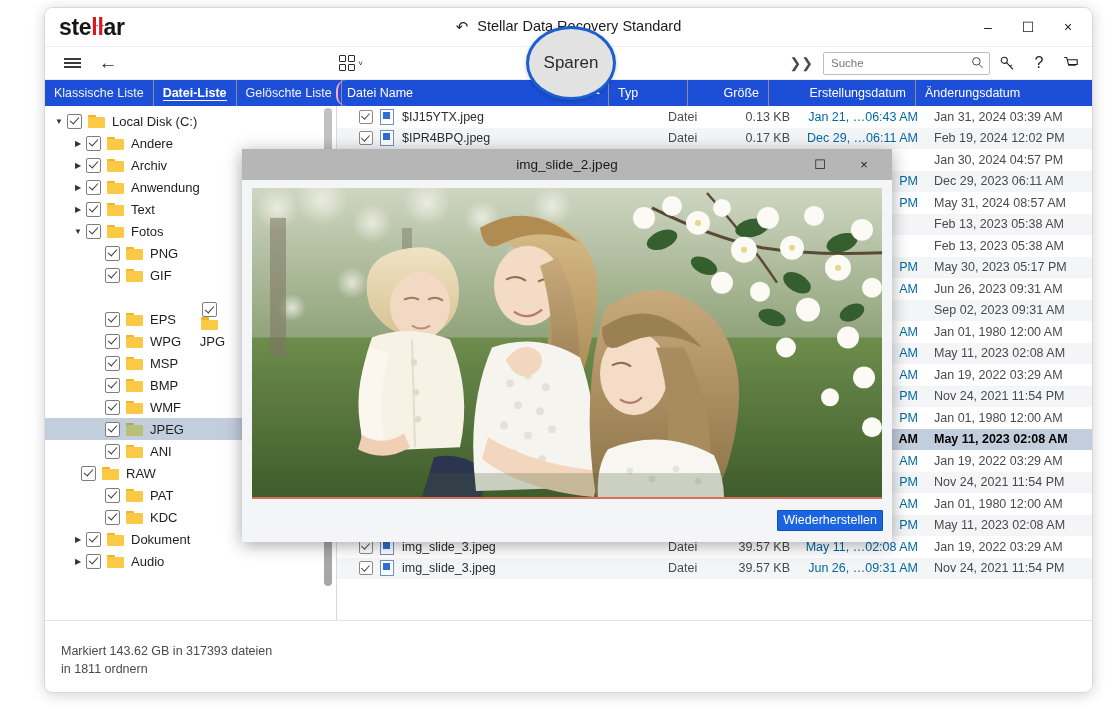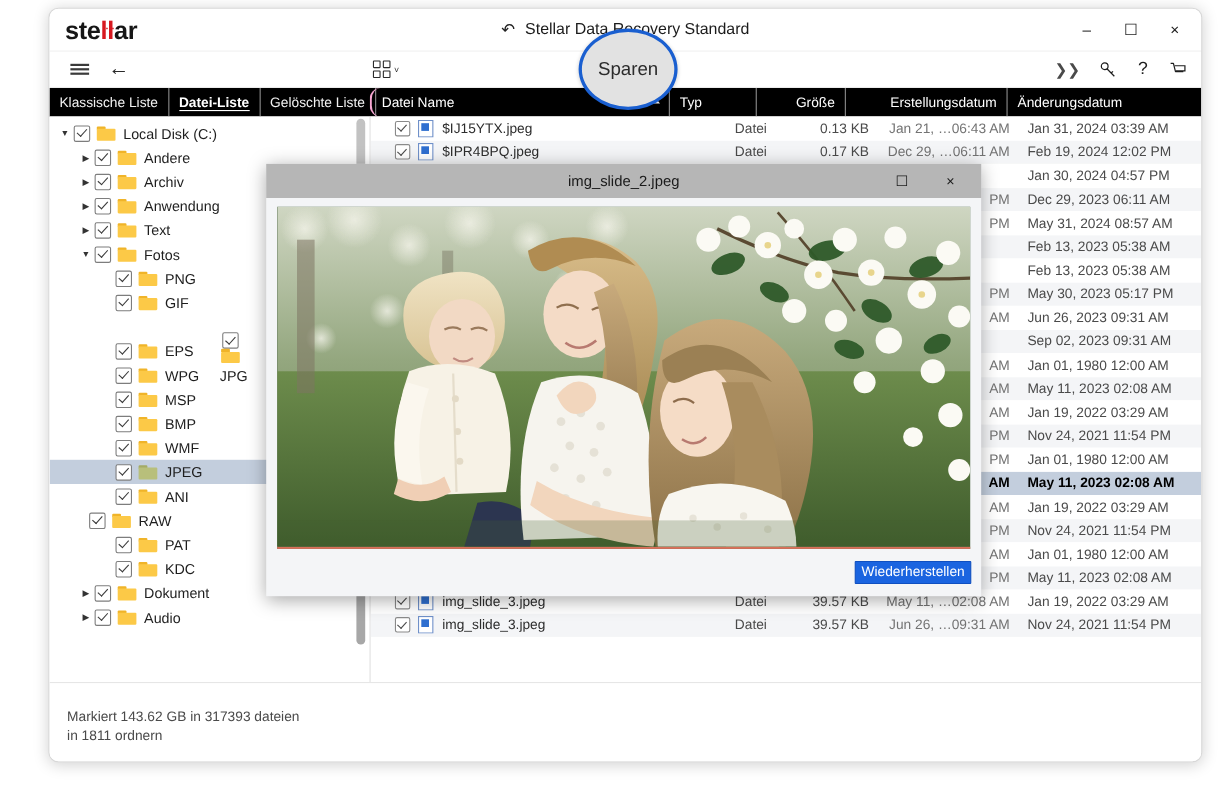--- a/index.html
+++ b/index.html
@@ -145,21 +145,21 @@
   .ic-btn {
     width: 30px; height: 28px;
     display: flex; align-items: center; justify-content: center;
     color: #1d1d1d;
   }
 
   
   .headerrow {
     display: flex;
     height: 26px;
-    background: #000000;
+    background: #1d4ed8;
     color: #ffffff;
     font-size: 12.5px;
   }
   .tabstrip { width: 291px; display: flex; }
   .tab {
     display: flex; align-items: center; justify-content: center;
     padding: 0 9px;
     border-right: 1px solid #8d8d8d;
     white-space: nowrap;
     color: #f2f2f2;
@@ -294,21 +294,21 @@
   }
   .frow.alt { background: #f4f5f7; }
   .frow.sel { background: #c3cedd; font-weight: bold; color: #000; }
   .c-name {
     flex: 1; display: flex; align-items: center;
     padding-left: 22px;
     overflow: hidden; white-space: nowrap;
   }
   .c-typ  { width: 60px; padding-left: 9px; color: #4a4a4a; }
   .c-size { width: 62px; text-align: right; color: #4a4a4a; }
-  .c-cre  { width: 128px; text-align: right; padding-right: 6px; color: #737373; }
+  .c-cre  { width: 128px; text-align: right; padding-right: 6px; color: #0369a1; }
   .c-mod  { width: 158px; padding-left: 10px; color: #4a4a4a; }
   .frow.sel .c-typ, .frow.sel .c-size, .frow.sel .c-cre, .frow.sel .c-mod { color: #000; }
 
   .fcbx {
     width: 12px; height: 12px;
     border: 1px solid #8a8a8a;
     border-radius: 2px;
     background: #fff;
     position: relative;
     flex: 0 0 12px;
@@ -462,20 +462,27 @@
             <span></span>
             <span></span>
             <span></span>
             <span></span>
           </span>
         <span class="grid-caret">˅</span>
       </div>
 
       <div class="tb-right">
         <div class="chev2">❯❯</div>
+        <div class="search-box">
+          <input type="text" placeholder="Suche" style="">
+          <svg class="search-ic" viewBox="0 0 16 16">
+            <circle cx="6.6" cy="6.6" r="4.6" fill="none" stroke="#444" stroke-width="1.2"></circle>
+            <line x1="10" y1="10.4" x2="14.2" y2="14.6" stroke="#444" stroke-width="1.2"></line>
+          </svg>
+        </div>
         <div class="ic-btn">
           <svg width="17" height="17" viewBox="0 0 20 20">
             <circle cx="6.2" cy="6.2" r="3.6" fill="none" stroke="#1d1d1d" stroke-width="1.3"></circle>
             <line x1="8.6" y1="8.8" x2="16.5" y2="16.8" stroke="#1d1d1d" stroke-width="1.3"></line>
             <line x1="13.2" y1="13.4" x2="15" y2="11.6" stroke="#1d1d1d" stroke-width="1.3"></line>
           </svg>
         </div>
         <div class="ic-btn" style="font-size:16px;">?</div>
         <div class="ic-btn">
           <svg width="18" height="17" viewBox="0 0 20 20">

